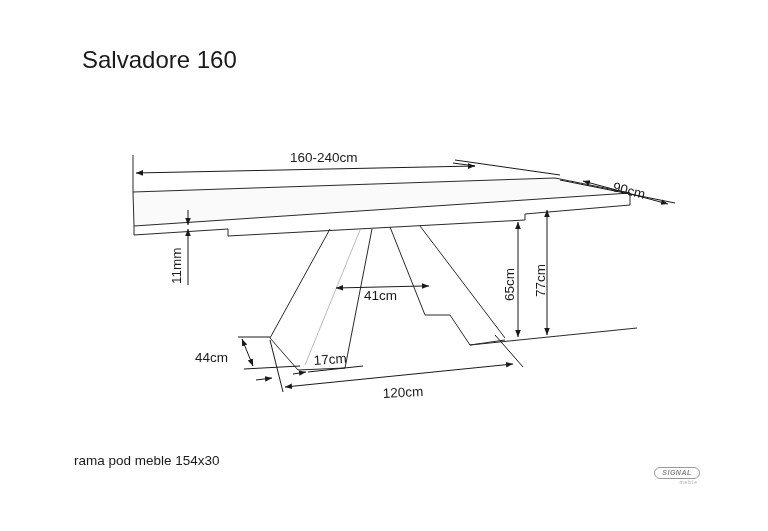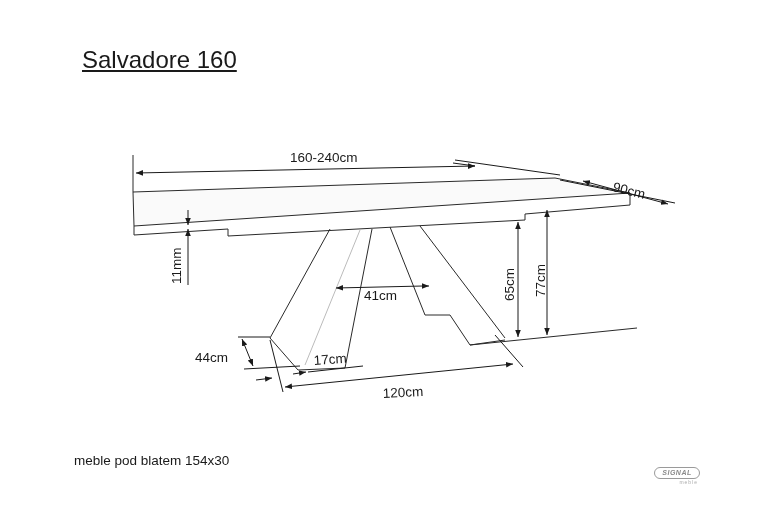--- a/index.html
+++ b/index.html
@@ -1,18 +1,18 @@
 <!DOCTYPE html>
 <html><head>
 <meta charset="utf-8">
 <style>
   html, body { margin: 0; padding: 0; background: #ffffff; }
   body { width: 768px; height: 531px; position: relative; overflow: hidden;
          font-family: "Liberation Sans", sans-serif; color: #1a1a1a; }
-  .title { position: absolute; left: 82px; top: 46px; font-size: 24px; text-decoration: underline; }
+  .title { position: absolute; left: 82px; top: 46px; font-size: 24px; }
   .note { position: absolute; left: 74px; top: 453px; font-size: 13.5px; }
   .logo { position: absolute; left: 654px; top: 467px; width: 46px; height: 22px; }
   .logo .box { position: absolute; left: 0; top: 0; width: 44px; height: 10px; border: 1px solid #9a9a9a;
                border-radius: 6px; font-size: 7px; font-weight: bold; font-style: italic; color: #8a8a8a;
                text-align: center; line-height: 10px; letter-spacing: 0.5px; }
   .logo .sub { position: absolute; right: 2px; top: 12px; font-size: 5px; color: #aaa; letter-spacing: 1px; }
   svg { position: absolute; left: 0; top: 0; }
   .dim { font-family: "Liberation Sans", sans-serif; font-size: 13.5px; fill: #1a1a1a; }
 </style>
 </head>
@@ -68,18 +68,18 @@
   <text class="dim" x="612" y="191" transform="rotate(14 612 191)">90cm</text>
   <text class="dim" x="181" y="284" transform="rotate(-90 181 284)">11mm</text>
   <text class="dim" x="364" y="300">41cm</text>
   <text class="dim" x="514" y="301" transform="rotate(-90 514 301)">65cm</text>
   <text class="dim" x="545" y="297" transform="rotate(-90 545 297)">77cm</text>
   <text class="dim" x="195" y="362">44cm</text>
   <text class="dim" x="314" y="365" transform="rotate(-4 314 365)">17cm</text>
   <text class="dim" x="383" y="398" transform="rotate(-3 383 398)">120cm</text>
 </svg>
 
-<div class="note">meble pod blatem 154x30</div>
+<div class="note">rama pod meble 154x30</div>
 
 <div class="logo">
   <div class="box">SIGNAL</div>
   <div class="sub">meble</div>
 </div>
 
 </body></html>

